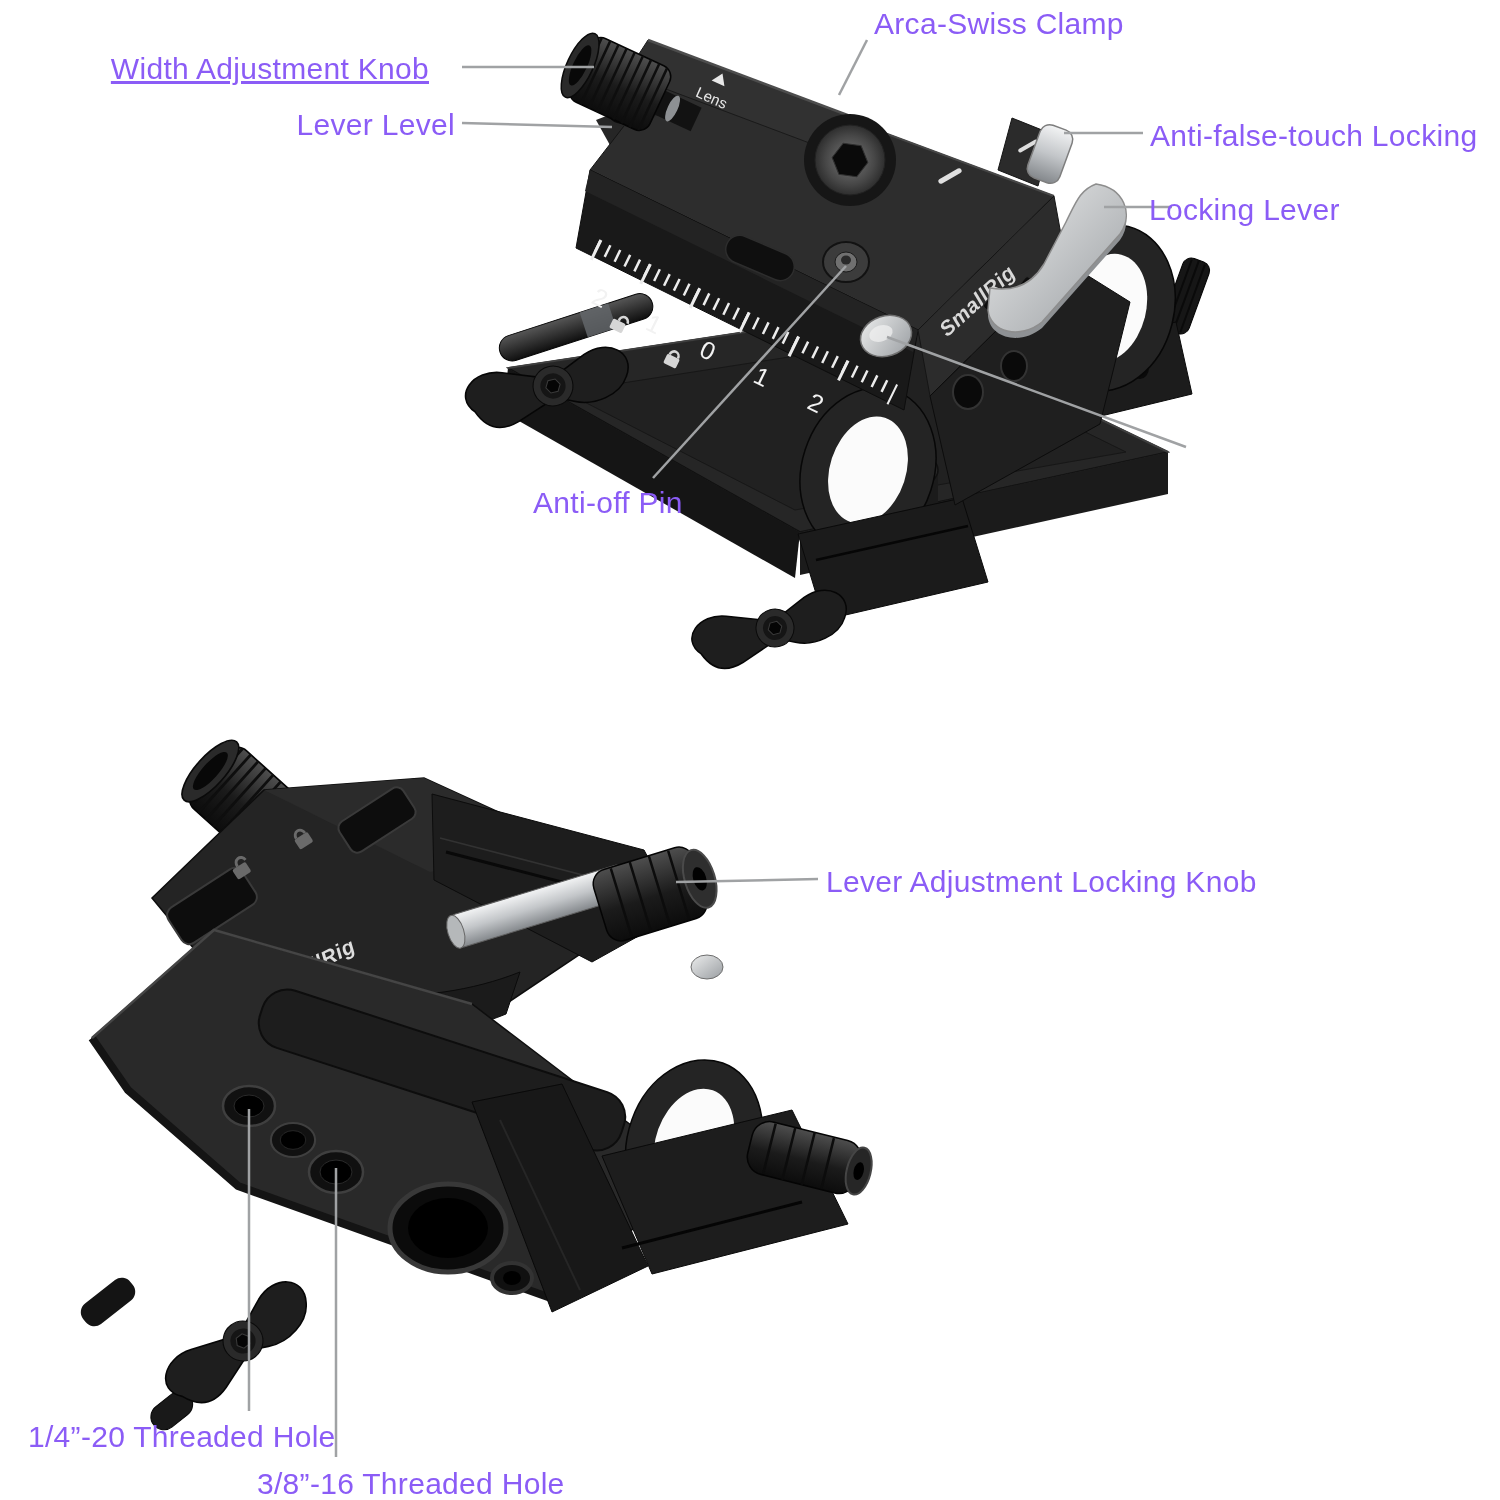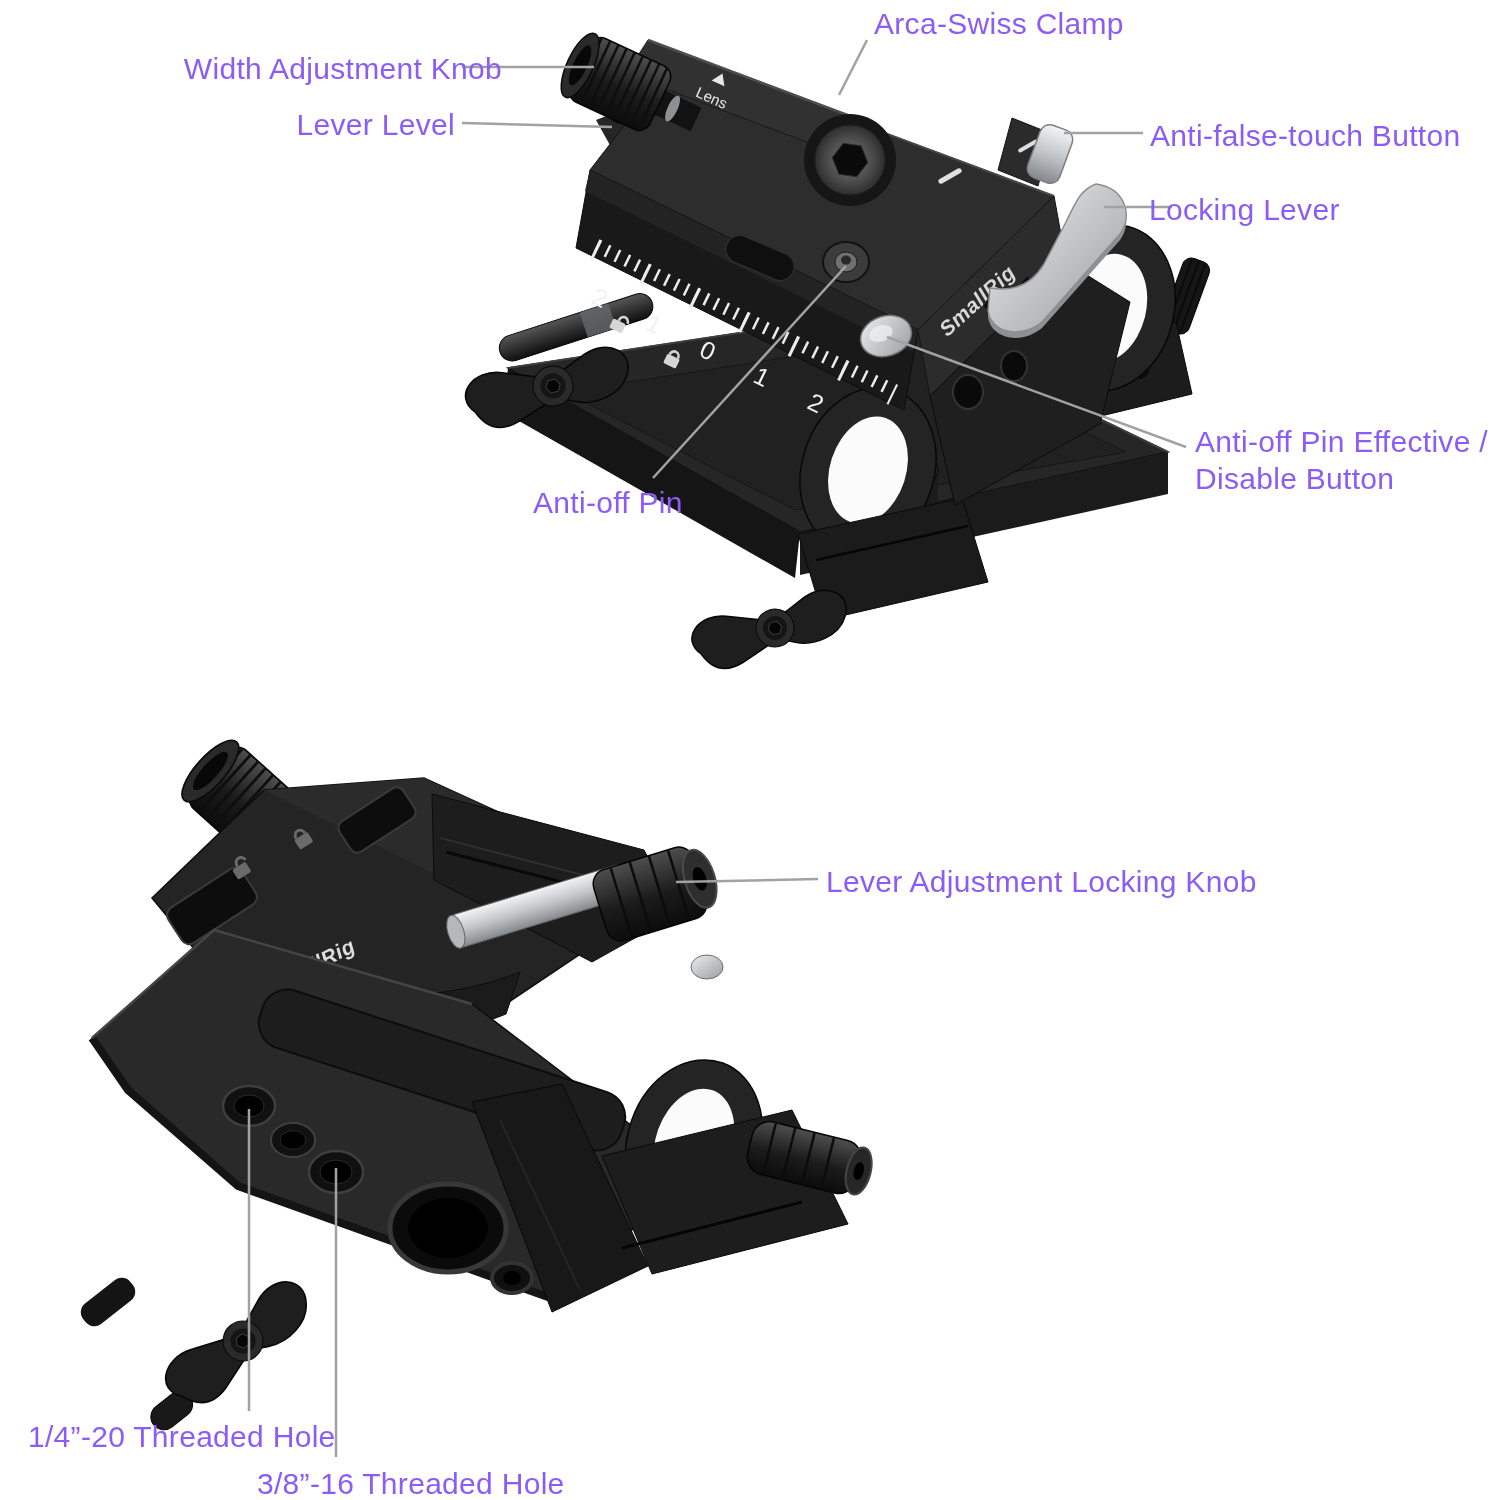--- a/index.html
+++ b/index.html
@@ -281,26 +281,22 @@
     <line x1="1064" y1="133" x2="1143" y2="133"></line>
     <line x1="1104" y1="207" x2="1172" y2="207"></line>
     <line x1="887" y1="337" x2="1186" y2="447"></line>
     <line x1="846" y1="266" x2="653" y2="478"></line>
     <line x1="676" y1="882" x2="818" y2="879"></line>
     <line x1="249" y1="1109" x2="249" y2="1411"></line>
     <line x1="336" y1="1168" x2="336" y2="1457"></line>
   </g>
 </svg>
 
-  <div class="lbl right" style="right:998px;top:50px;">Width Adjustment Knob</div>
+  <div class="lbl right" style="right:1071px;top:50px;text-decoration:underline;">Width Adjustment Knob</div>
   <div class="lbl right" style="right:1045px;top:106px;">Lever Level</div>
   <div class="lbl" style="left:874px;top:5px;">Arca-Swiss Clamp</div>
-  <div class="lbl" style="left:1150px;top:117px;">Anti-false-touch Button</div>
+  <div class="lbl" style="left:1150px;top:117px;">Anti-false-touch Locking</div>
   <div class="lbl" style="left:1149px;top:191px;">Locking Lever</div>
-  <div class="lbl" style="left:1195px;top:423px;">
-    <span style="display:block;">Anti-off Pin Effective /</span>
-    <span style="display:block;">Disable Button</span>
-  </div>
   <div class="lbl" style="left:533px;top:484px;">Anti-off Pin</div>
   <div class="lbl" style="left:826px;top:863px;">Lever Adjustment Locking Knob</div>
   <div class="lbl" style="left:28px;top:1418px;">1/4”-20 Threaded Hole</div>
   <div class="lbl" style="left:257px;top:1465px;">3/8”-16 Threaded Hole</div>
 </div>
 
 </body></html>

